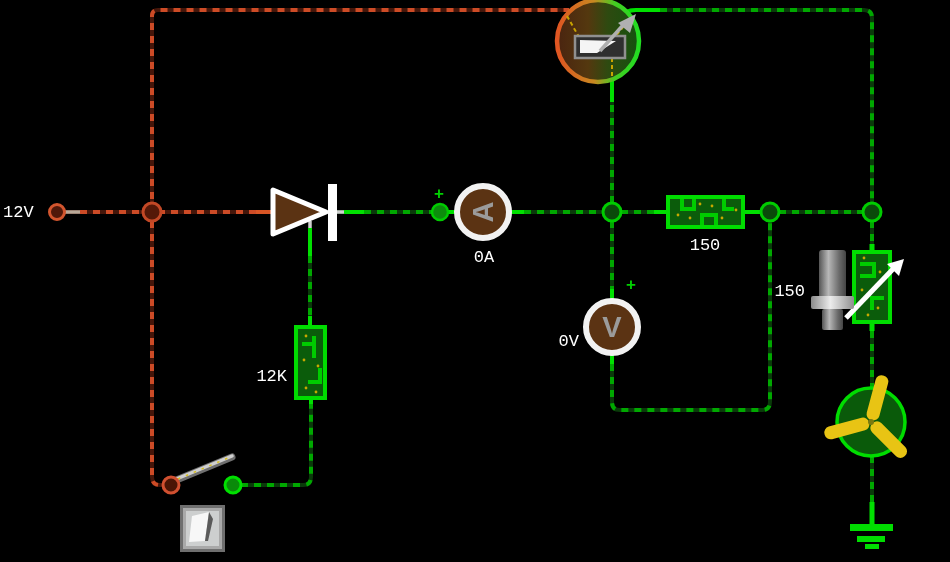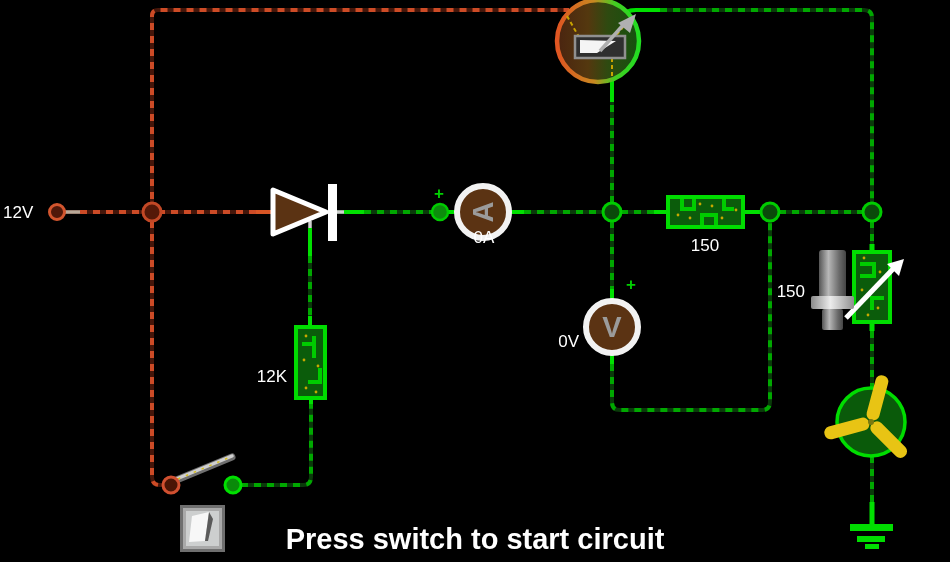--- a/index.html
+++ b/index.html
@@ -1,19 +1,19 @@
 <!DOCTYPE html>
 <html><head>
 <meta charset="utf-8">
 <style>
   html,body{margin:0;padding:0;background:#000;}
   .canvas{position:relative;width:950px;height:562px;background:#000;overflow:hidden;
           font-family:"Liberation Sans",sans-serif;}
   .canvas svg{position:absolute;left:0;top:0;}
-  .lbl{position:absolute;color:#ffffff;font-size:17px;line-height:19px;}
+  .lbl{position:absolute;color:#ffffff;font-size:17px;line-height:19px;font-family:Liberation Mono, monospace;}
   .lbl.center{text-align:center;}
   .lbl.right{text-align:right;}
   .plus{position:absolute;color:#00d000;font-size:17px;font-weight:bold;line-height:17px;text-align:center;}
   .meter-letter{position:absolute;width:34px;height:34px;line-height:34px;text-align:center;
                 color:#9b9b9b;font-size:29px;font-weight:bold;}
   .rot-90{transform:rotate(-90deg);}
   .status{position:absolute;left:0;top:523px;width:100%;text-align:center;color:#ffffff;
           font-size:29px;font-weight:700;}
 </style>
 </head>
@@ -230,27 +230,26 @@
   <g>
     <rect x="180" y="505" width="45" height="47" fill="#6f6f6f"></rect>
     <rect x="183" y="508" width="39" height="41" fill="#a9a9a9"></rect>
     <rect x="186" y="511" width="33" height="35" fill="#cdcfcf"></rect>
     <polygon points="192,516 209,512 205,541 189,542" fill="#f7f7f7"></polygon>
     <polygon points="209,512 213,519 208,541 205,541" fill="#5a5a5a"></polygon>
   </g>
 </svg>
 
 <div class="lbl" style="left:3px;top:203px;width:48px;">12V</div>
-<div class="lbl center" style="left:454px;top:228px;width:60px;">0A</div>
+<div class="lbl center" style="left:454px;top:248px;width:60px;">0A</div>
 <div class="lbl right" style="left:519px;top:317px;width:60px;margin-top:15px;">0V</div>
 <div class="lbl center" style="left:675px;top:236px;width:60px;">150</div>
 <div class="lbl right" style="left:745px;top:282px;width:60px;">150</div>
 <div class="lbl right" style="left:227px;top:367px;width:60px;">12K</div>
 
 <div class="plus" style="left:430px;top:185px;width:18px;">+</div>
 <div class="plus" style="left:622px;top:276px;width:18px;">+</div>
 
 <div class="meter-letter rot-90" style="left:466px;top:195px;">A</div>
 <div class="meter-letter" style="left:595px;top:310px;">V</div>
 
-<div class="status">Press switch to start circuit</div>
 
 </div>
 
 </body></html>

